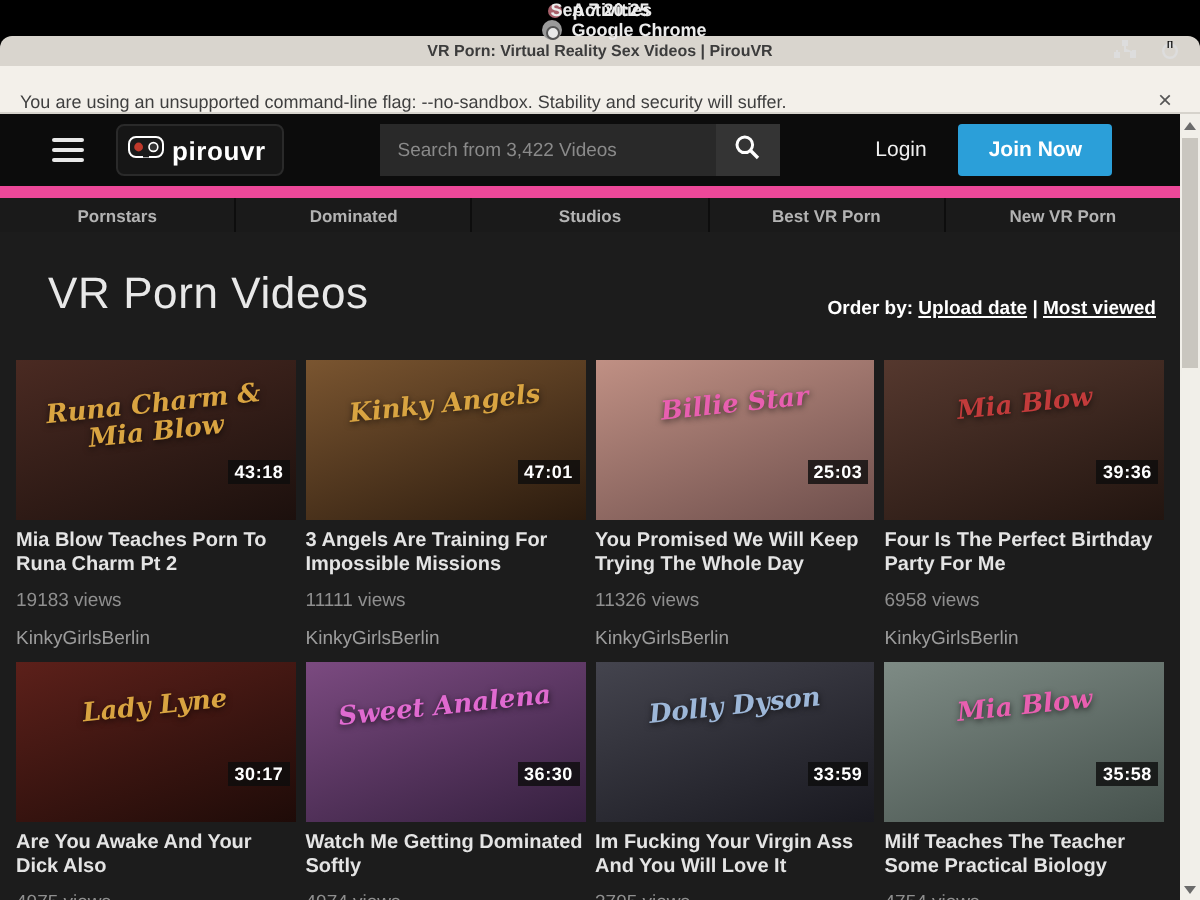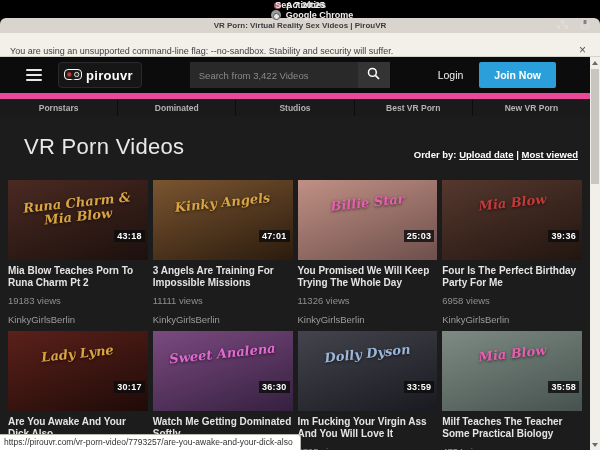--- a/index.html
+++ b/index.html
@@ -271,21 +271,20 @@
       <span class="overlay-text" style="color: rgb(232, 95, 176);">Mia Blow</span>
       <span class="dur">35:58</span>
     </div>
     <div class="ctitle">Milf Teaches The Teacher Some Practical Biology</div>
     <div class="views">4754 views</div>
     <a class="studio" href="#"></a>
   </div>
 </div>
   </div>
 
-  <div class="statusbar">https://pirouvr.com/vr-porn-video/7793257/are-you-awake-and-your-dick-also</div>
 
   <div class="scrollbar">
     <div class="sb-arrow">
         <span class="tri-up"></span>
       </div>
     <div class="sb-thumb"></div>
     <div class="sb-arrow sb-down">
         <span class="tri-down"></span>
       </div>
   </div>

